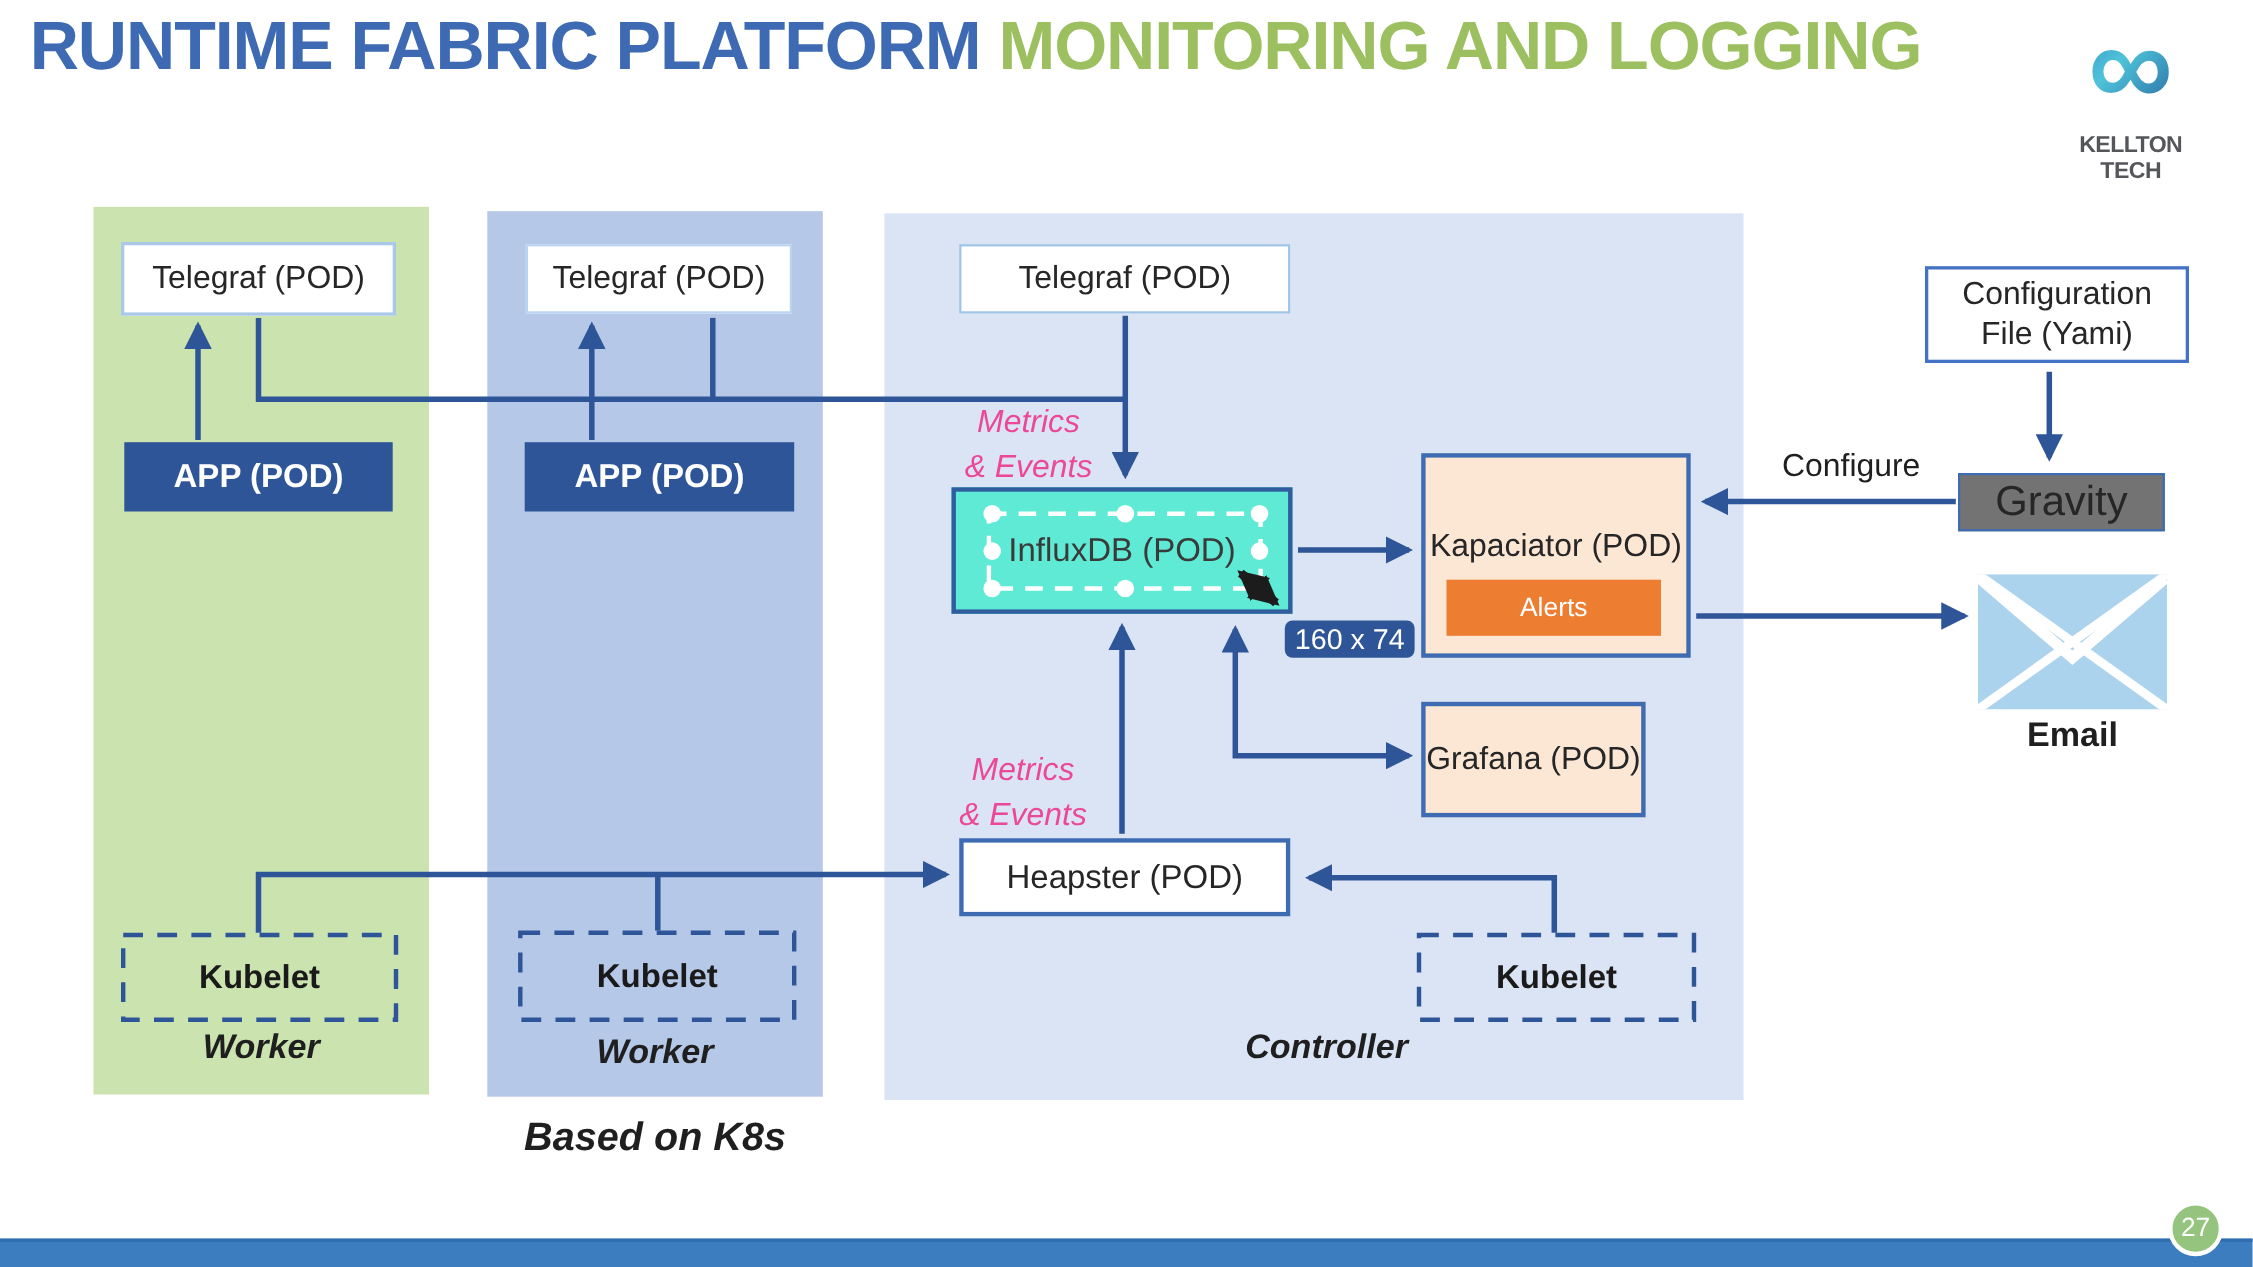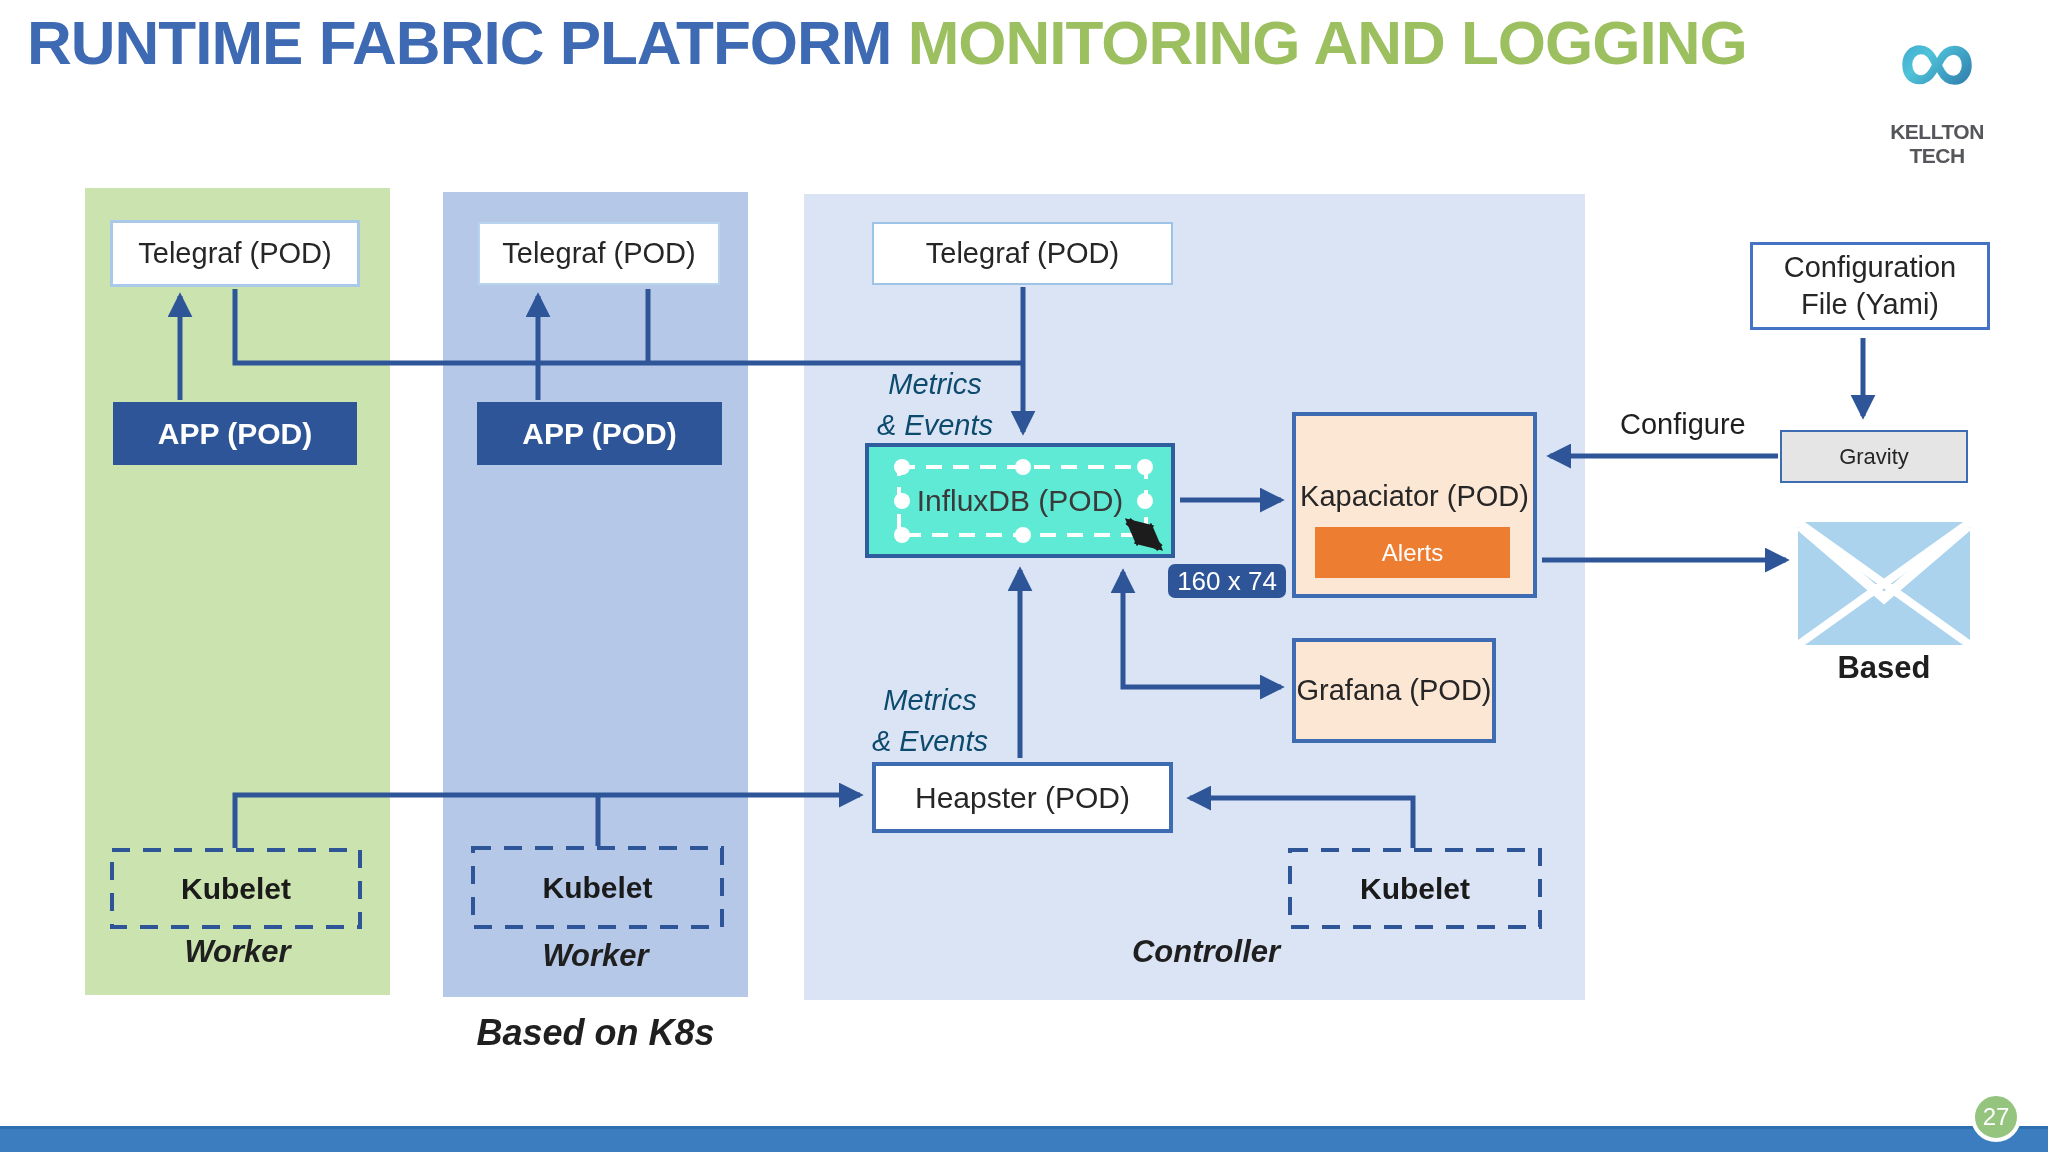--- a/index.html
+++ b/index.html
@@ -25,36 +25,36 @@
   .node{position:absolute;display:flex;align-items:center;justify-content:center;
         font-size:29px;color:#262626;text-align:center;box-sizing:border-box;z-index:4;}
   .white-node{background:#ffffff;border:3px solid #aac8e8;}
   #telegraf3{border:2px solid #9dc3e6;}
   .dark-node{background:#2e5597;color:#ffffff;font-weight:600;font-size:30px;}
   .pod-node{background:#fce6d4;border:4px solid #3d6cb3;}
   .kub-label{position:absolute;display:flex;align-items:center;justify-content:center;
         font-weight:bold;font-size:30px;color:#1a1a1a;z-index:4;}
   .sec-label{position:absolute;font-weight:bold;font-style:italic;color:#1f1f1f;
         font-size:31px;text-align:center;z-index:4;}
-  .metrics{position:absolute;font-style:italic;font-size:29px;color:#0c4a6e;line-height:41px;text-align:center;z-index:4;}
+  .metrics{position:absolute;font-style:italic;font-size:29px;color:#ec4899;line-height:41px;text-align:center;z-index:4;}
   
   #telegraf1{left:110px;top:220px;width:250px;height:67px;}
   #app1{left:113px;top:402px;width:244px;height:63px;}
   #telegraf2{left:478px;top:222px;width:242px;height:63px;background:#fff;border:2px solid #b9d4ee;}
   #app2{left:477px;top:402px;width:245px;height:63px;}
   #telegraf3{left:872px;top:222px;width:301px;height:63px;background:#fff;}
   #influxdb{left:865px;top:443px;width:310px;height:115px;background:#5eead4;border:4px solid #2f5d9e;
             color:#3a3a3a;font-size:30px;}
   #heapster{left:872px;top:762px;width:301px;height:71px;background:#fff;border:4px solid #3d6cb3;font-size:30px;}
   #kapaciator{left:1292px;top:412px;width:245px;height:186px;align-items:flex-start;padding-top:64px;}
   #alerts{left:1315px;top:527px;width:195px;height:51px;background:#ed7d31;color:#fff;font-size:24px;}
   #grafana{left:1292px;top:638px;width:204px;height:105px;}
   #configfile{left:1750px;top:242px;width:240px;height:88px;background:#fff;border:3px solid #4472c4;
               flex-direction:column;line-height:37px;font-size:29px;}
-  #gravity{left:1780px;top:430px;width:188px;height:53px;background:#e5e5e5;border:2px solid #3d6cb3;font-size:22px;}
+  #gravity{left:1780px;top:430px;width:188px;height:53px;background:#737373;border:2px solid #3d6cb3;font-size:38px;}
   #sizebadge{left:1168px;top:564px;width:118px;height:34px;background:#2e5597;color:#fff;
              border-radius:7px;font-size:26px;z-index:6;}
   
   #kubelet1-label{left:112px;top:850px;width:248px;height:77px;}
   #kubelet2-label{left:473px;top:848px;width:249px;height:79px;}
   #kubelet3-label{left:1290px;top:850px;width:250px;height:77px;}
   
   #worker1-label{left:85px;top:934px;width:305px;}
   #worker2-label{left:443px;top:938px;width:305px;}
   #controller-label{left:1056px;top:934px;width:300px;}
@@ -194,21 +194,21 @@
       <rect x="0" y="0" width="172" height="123" fill="#abd3ee"></rect>
       <g stroke="#ffffff" stroke-width="8" fill="none">
         <line x1="0" y1="0" x2="172" y2="123"></line>
         <line x1="172" y1="0" x2="0" y2="123"></line>
       </g>
       <g stroke="#ffffff" stroke-width="10" fill="none">
         <path d="M2,4 L86,76 L170,4"></path>
       </g>
     </svg>
   </div>
-  <div class="abs" id="email-label">Based</div>
+  <div class="abs" id="email-label">Email</div>
 
   <svg id="overlay-layer" class="abs">
     <rect x="899" y="467" width="247" height="68" fill="none" stroke="#ffffff" stroke-width="4" stroke-dasharray="16 11"></rect>
     <g fill="#ffffff">
       <circle cx="902" cy="467" r="8"></circle>
       <circle cx="1023" cy="467" r="8"></circle>
       <circle cx="1145" cy="467" r="8"></circle>
       <circle cx="902" cy="501" r="8"></circle>
       <circle cx="1145" cy="501" r="8"></circle>
       <circle cx="902" cy="535" r="8"></circle>

